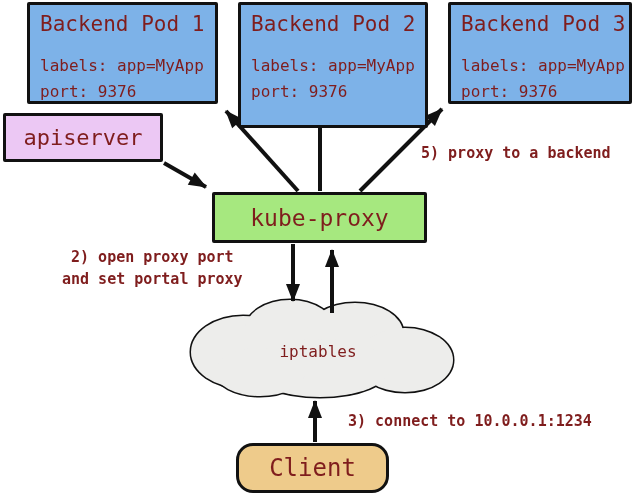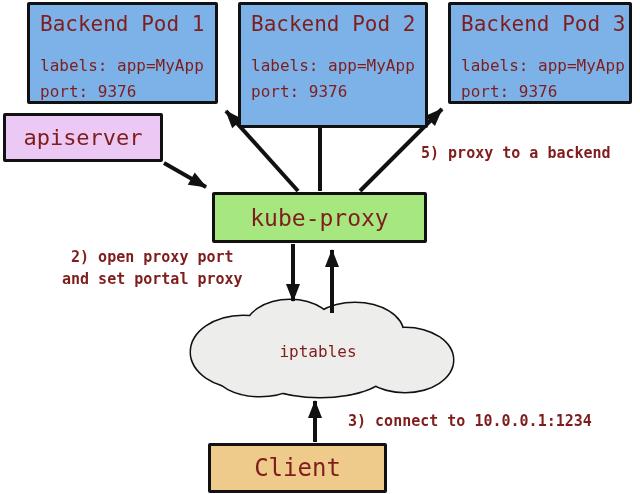--- a/index.html
+++ b/index.html
@@ -117,21 +117,21 @@
   <div id="apiserver" class="node center-label" style="left:3px; top:113px; width:160px; height:49px;">
     <span>apiserver</span>
   </div>
 
   <div id="kube-proxy" class="node center-label" style="left:212px; top:192px; width:215px; height:51px;">
     <span>kube-proxy</span>
   </div>
 
   <div class="cloud-text" style="left:258px; top:342px; width:120px;">iptables</div>
 
-  <div id="client" class="node center-label" style="left:208px; top:443px; width:179px; height:50px;">
+  <div id="client" class="node center-label" style="left:236px; top:443px; width:153px; height:50px;border-radius:17px;">
     <span>Client</span>
   </div>
 
 
   <div class="step-label" style="left:62px; top:246px;">
     <div>2) open proxy port</div>
     <div>and set portal proxy</div>
   </div>
 
   <div class="step-label" style="left:312px; top:410px;margin-left:36px;">

